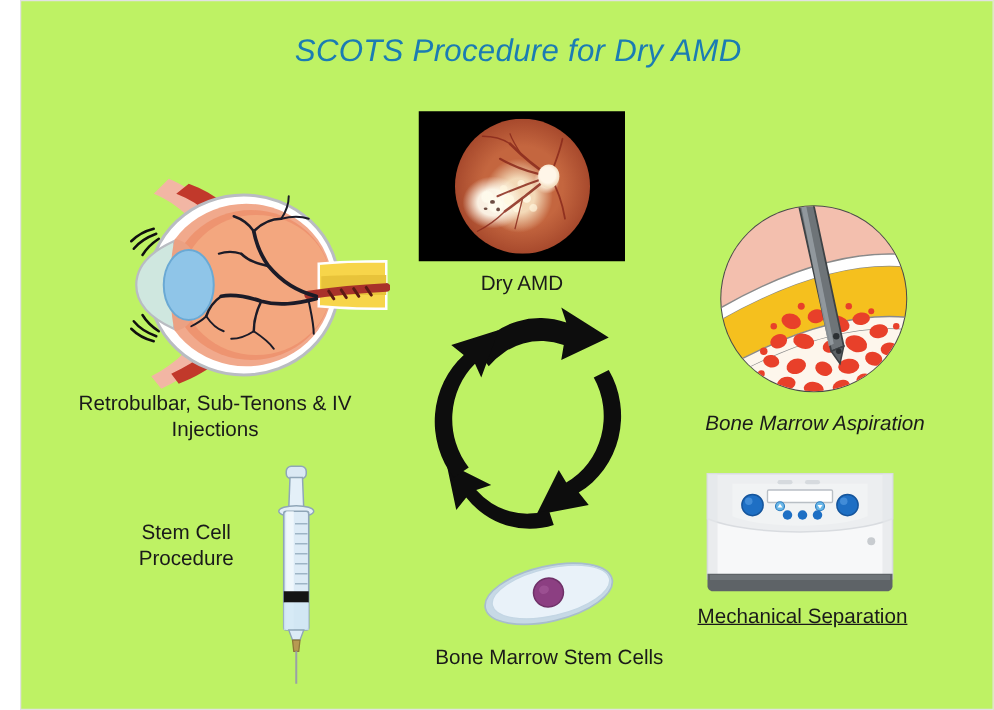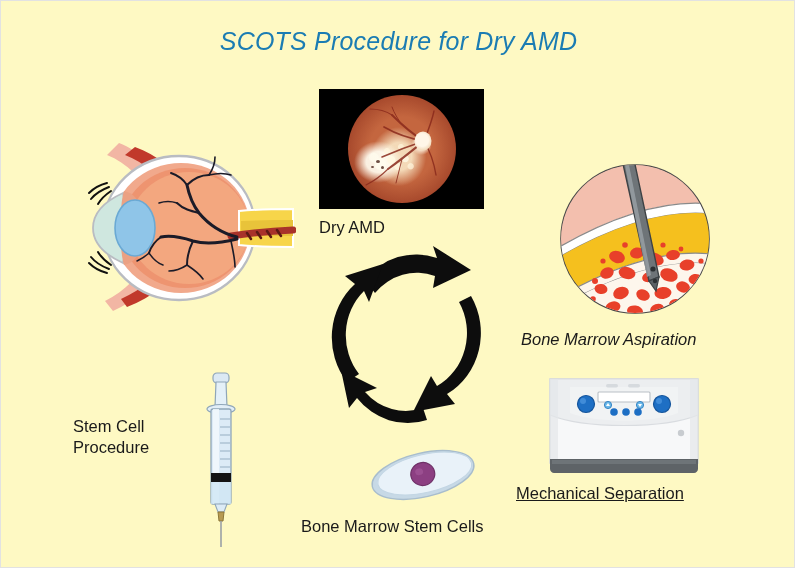--- a/index.html
+++ b/index.html
@@ -5,37 +5,38 @@
   html,body{margin:0;padding:0;}
   body{
     width:795px;height:568px;
     background:#ffffff;
     font-family:"Liberation Sans", sans-serif;
     overflow:hidden;
     position:relative;
   }
   .page{
     position:absolute;inset:0;
-    background:#fef9c3;
+    background:#bef264;
     border:1px solid #e2e2e2;
     box-sizing:border-box;
+    margin-left:16px;
   }
   .title{
     position:absolute;
     top:26px;left:0;width:795px;
     text-align:center;
     font-size:25px;
     font-style:italic;
     color:#1b7cb3;
     letter-spacing:0.2px;
     white-space:nowrap;
   }
   .label{
     position:absolute;
-    text-align:left;
+    text-align:center;
     color:#1a1a1a;
     font-size:16.5px;
     line-height:21px;
     white-space:pre-line;
   }
 
   
   .fundus{
     position:absolute;left:318px;top:88px;width:165px;height:120px;
     background:#000000;
@@ -193,20 +194,22 @@
       <g stroke="#10100f" fill="none" stroke-width="2" stroke-linecap="round">
         <path d="M46,42 C38,44 32,48 28,52"></path>
         <path d="M48,46 C40,49 34,53 30,58"></path>
         <path d="M50,50 C44,54 40,58 37,63"></path>
         <path d="M46,132 C38,130 32,126 28,122"></path>
         <path d="M48,128 C40,125 34,121 30,116"></path>
         <path d="M50,124 C44,120 40,116 37,111"></path>
       </g>
     </svg>
   </div>
+  <div class="label" style="left:10px;top:312px;width:290px;">Retrobulbar, Sub-Tenons &amp; IV
+Injections</div>
 
   <div class="syringe">
     <svg width="48" height="180" viewBox="0 0 48 180">
 
       <rect x="16" y="4" width="16" height="10" rx="4" fill="#dbe9f4" stroke="#8fa6b8" stroke-width="1.2"></rect>
 
       <path d="M19,13 L29,13 L30,38 L18,38 Z" fill="#e4f0f8" stroke="#8fa6b8" stroke-width="1.2"></path>
 
       <ellipse cx="24" cy="40" rx="14" ry="4.5" fill="#e2eef7" stroke="#8fa6b8" stroke-width="1.2"></ellipse>
 

